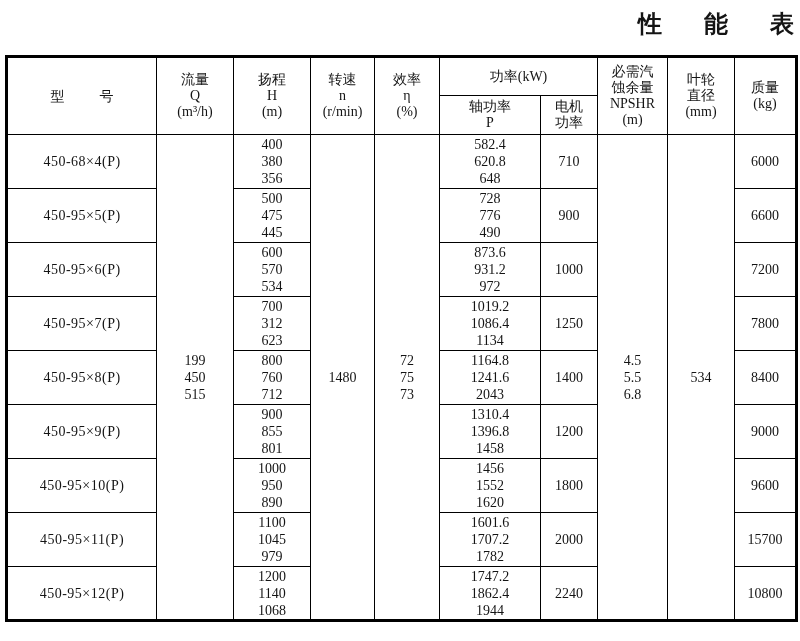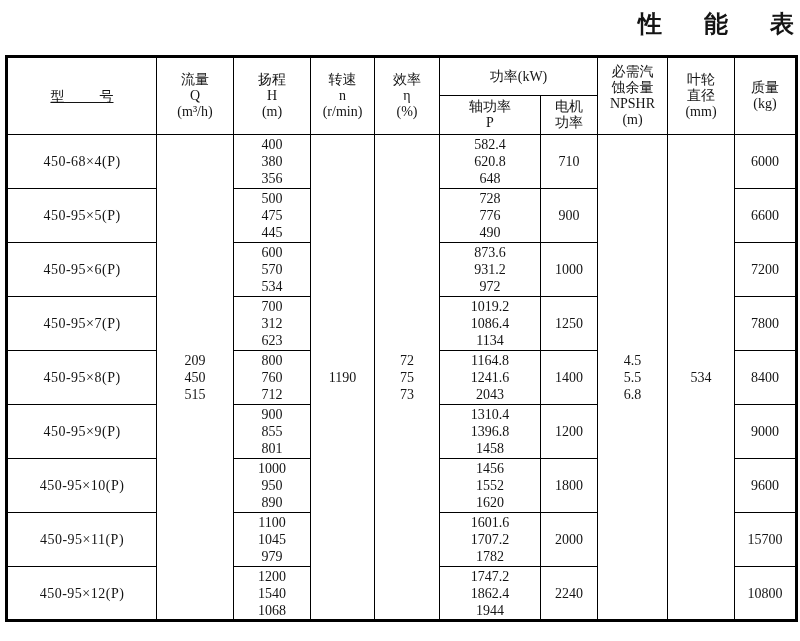--- a/index.html
+++ b/index.html
@@ -46,21 +46,21 @@
     font-weight: normal;
     padding: 0;
     line-height: 17px;
     overflow: hidden;
   }
   thead tr.h-top th { height: 37px; }
   thead tr.h-bot th { height: 38px; }
   tbody tr { height: 54px; }
   .hline { line-height: 16px; }
   .model-cell { letter-spacing: 0.5px; }
-  .wide-gap { word-spacing: 14px; white-space: pre; text-decoration: underline; }
+  .wide-gap { word-spacing: 14px; white-space: pre; }
 </style>
 </head>
 <body>
 
 <div class="page">
   <div class="title">性 能 表</div>
 
   <table class="perf">
     <colgroup>
       <col style="width:150px">
@@ -122,30 +122,30 @@
         <th>
           <div class="hline">电机</div>
           <div class="hline">功率</div>
         </th>
       </tr>
     </thead>
     <tbody>
       <tr>
         <td class="model-cell">450-68×4(P)</td>
         <td rowspan="9">
-          <div>209</div>
+          <div>199</div>
           <div>450</div>
           <div>515</div>
         </td>
         <td>
           <div>400</div>
           <div>380</div>
           <div>356</div>
         </td>
-        <td rowspan="9">1190</td>
+        <td rowspan="9">1480</td>
         <td rowspan="9">
           <div>72</div>
           <div>75</div>
           <div>73</div>
         </td>
         <td>
           <div>582.4</div>
           <div>620.8</div>
           <div>648</div>
         </td>
@@ -260,21 +260,21 @@
           <div>1707.2</div>
           <div>1782</div>
         </td>
         <td>2000</td>
         <td>15700</td>
       </tr>
       <tr>
         <td class="model-cell">450-95×12(P)</td>
         <td>
           <div>1200</div>
-          <div>1540</div>
+          <div>1140</div>
           <div>1068</div>
         </td>
         <td>
           <div>1747.2</div>
           <div>1862.4</div>
           <div>1944</div>
         </td>
         <td>2240</td>
         <td>10800</td>
       </tr>

